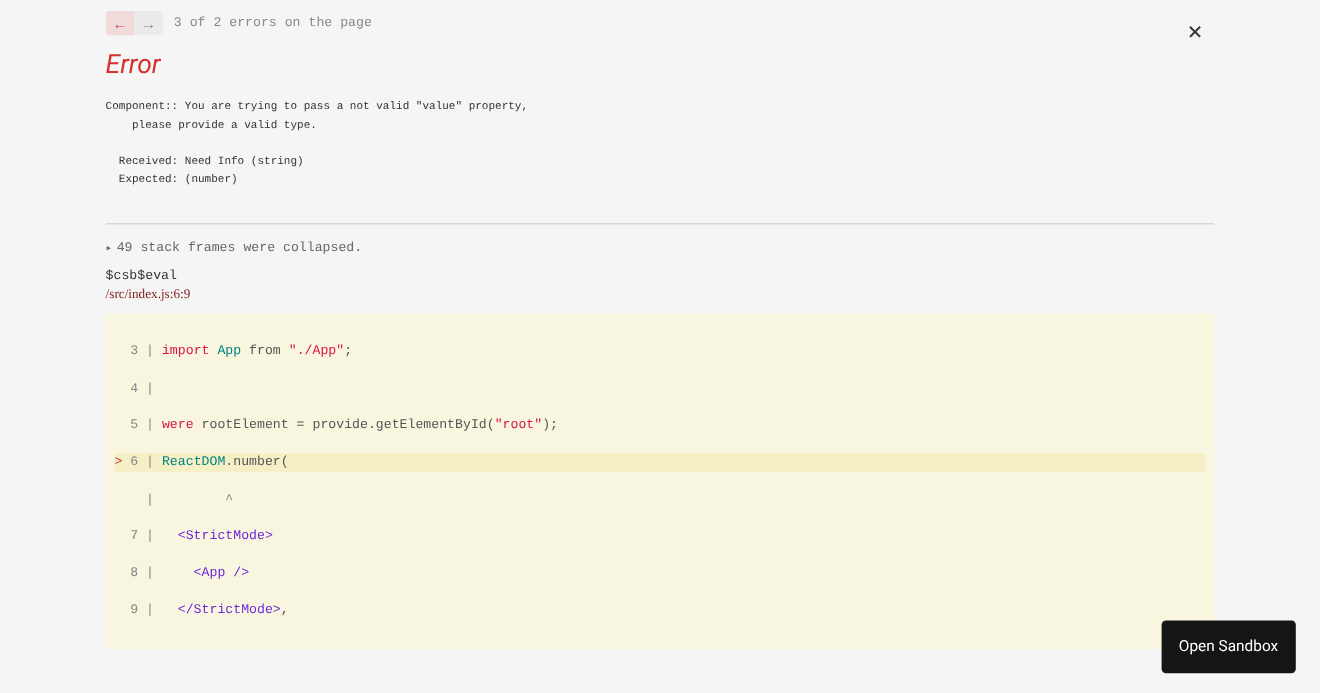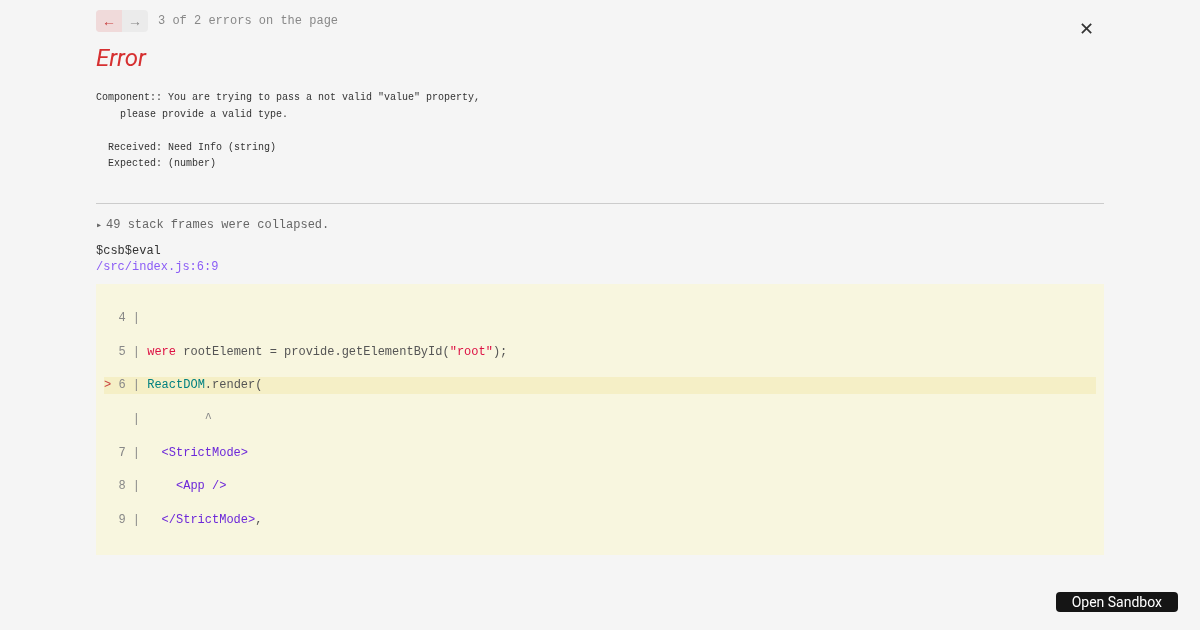--- a/index.html
+++ b/index.html
@@ -83,23 +83,23 @@
       margin-right: 4px;
       font-size: 10px;
     }
     .frame-name {
       font-family: "SFMono-Regular", Consolas, "Liberation Mono", Menlo, monospace;
       font-size: 12px;
       color: #333;
       margin-top: 12px;
     }
     .frame-location {
-      font-family: Liberation Mono, monospace;
+      font-family: Liberation Serif, serif;
       font-size: 12px;
-      color: #8b5cf6;
+      color: #7f1d1d;
       margin-top: 2px;
       margin-bottom: 10px;
     }
     .code-block {
       background: #f8f6df;
       padding: 10px 8px;
       font-family: "SFMono-Regular", Consolas, "Liberation Mono", Menlo, monospace;
       font-size: 12px;
       line-height: 1.4;
       white-space: pre;
@@ -116,21 +116,21 @@
     .k-ident { color: #008080; }
     .k-from { color: #555; }
     .k-string { color: #d14; }
     .k-tag { color: #6d28d9; }
     .open-sandbox {
       position: absolute;
       bottom: 18px;
       right: 22px;
       background: #151515;
       color: #fff;
-      padding: 2px 16px;
+      padding: 16px 16px;
       border-radius: 4px;
       font-size: 14px;
       cursor: pointer;
       margin-top: 44px;
     }
   </style>
 </head>
 <body>
 
 <div class="container">
@@ -153,23 +153,24 @@
   Expected: (number)</div>
 
   <hr class="divider">
 
   <div class="collapse-row">49 stack frames were collapsed.</div>
 
   <div class="frame-name">$csb$eval</div>
   <div class="frame-location">/src/index.js:6:9</div>
 
   <div class="code-block">
+<div class="code-line"><span class="line-num">  3 | </span><span class="k-import">import</span><span class="k-ident"> App</span><span class="k-from"> from </span><span class="k-string">"./App"</span><span>;</span></div>
 <div class="code-line"><span class="line-num">  4 | </span></div>
 <div class="code-line"><span class="line-num">  5 | </span><span class="k-const">were</span><span> rootElement = provide.getElementById(</span><span class="k-string">"root"</span><span>);</span></div>
-<div class="code-line highlight"><span class="gutter-mark">&gt; </span><span class="line-num">6 | </span><span class="k-ident">ReactDOM</span><span>.render(</span></div>
+<div class="code-line highlight"><span class="gutter-mark">&gt; </span><span class="line-num">6 | </span><span class="k-ident">ReactDOM</span><span>.number(</span></div>
 <div class="code-line"><span class="line-num">    |         ^</span></div>
 <div class="code-line"><span class="line-num">  7 |   </span><span class="k-tag">&lt;StrictMode&gt;</span></div>
 <div class="code-line"><span class="line-num">  8 |     </span><span class="k-tag">&lt;App /&gt;</span></div>
 <div class="code-line"><span class="line-num">  9 |   </span><span class="k-tag">&lt;/StrictMode&gt;</span><span>,</span></div>
 </div>
 
 </div>
 
 <div class="open-sandbox">Open Sandbox</div>
 

